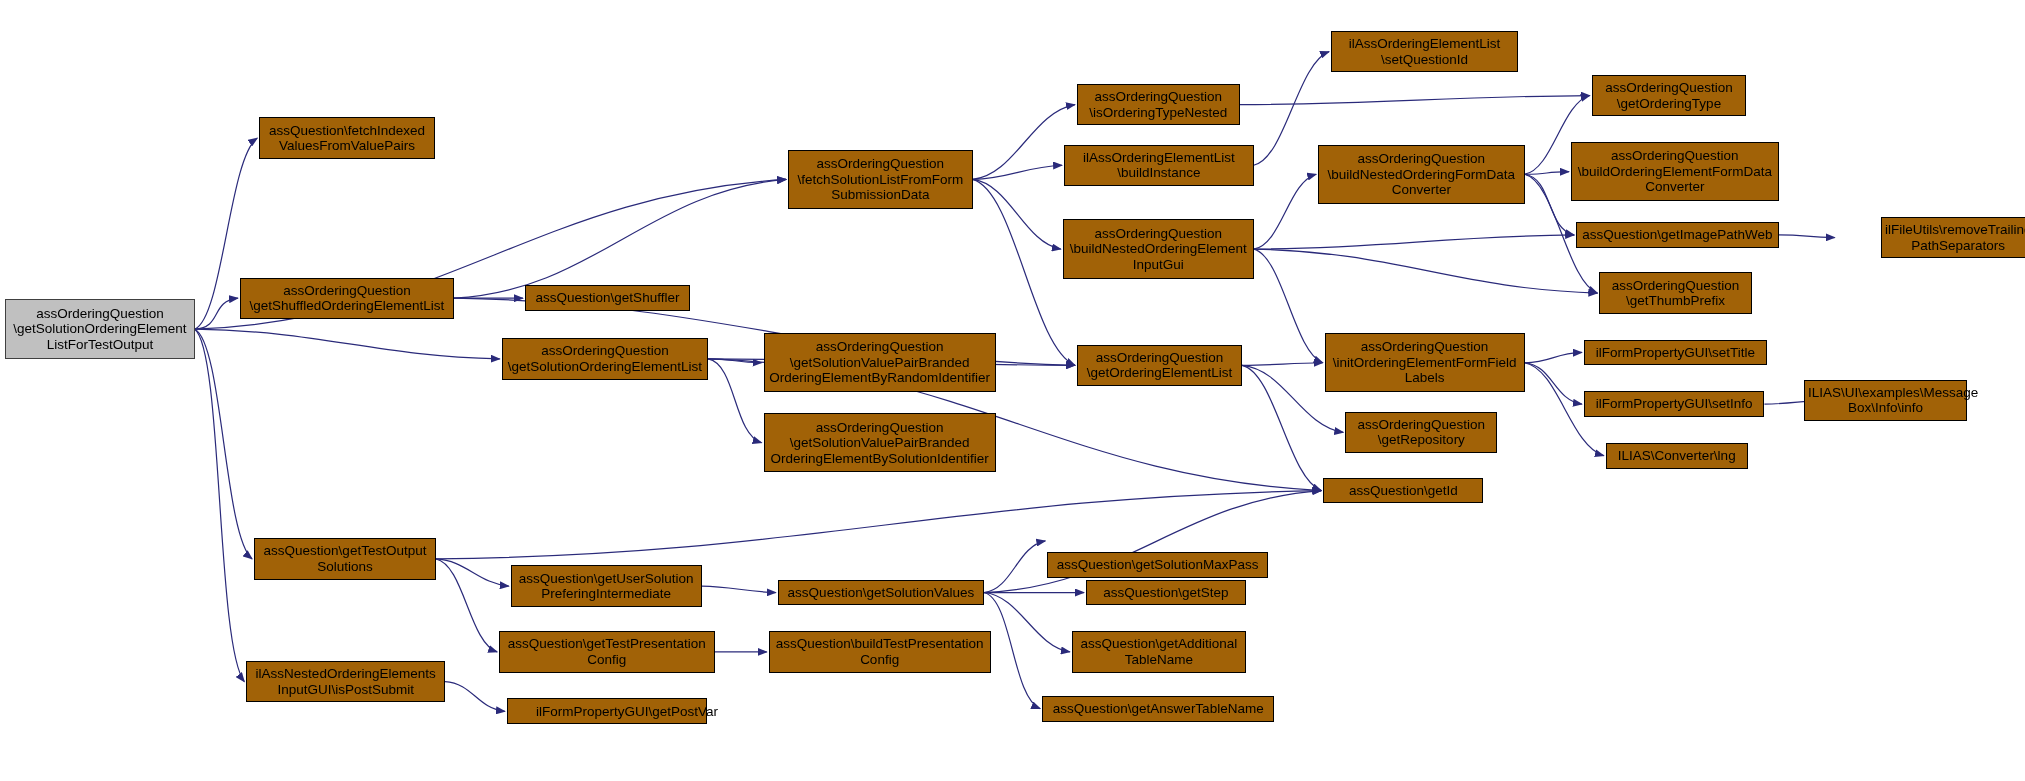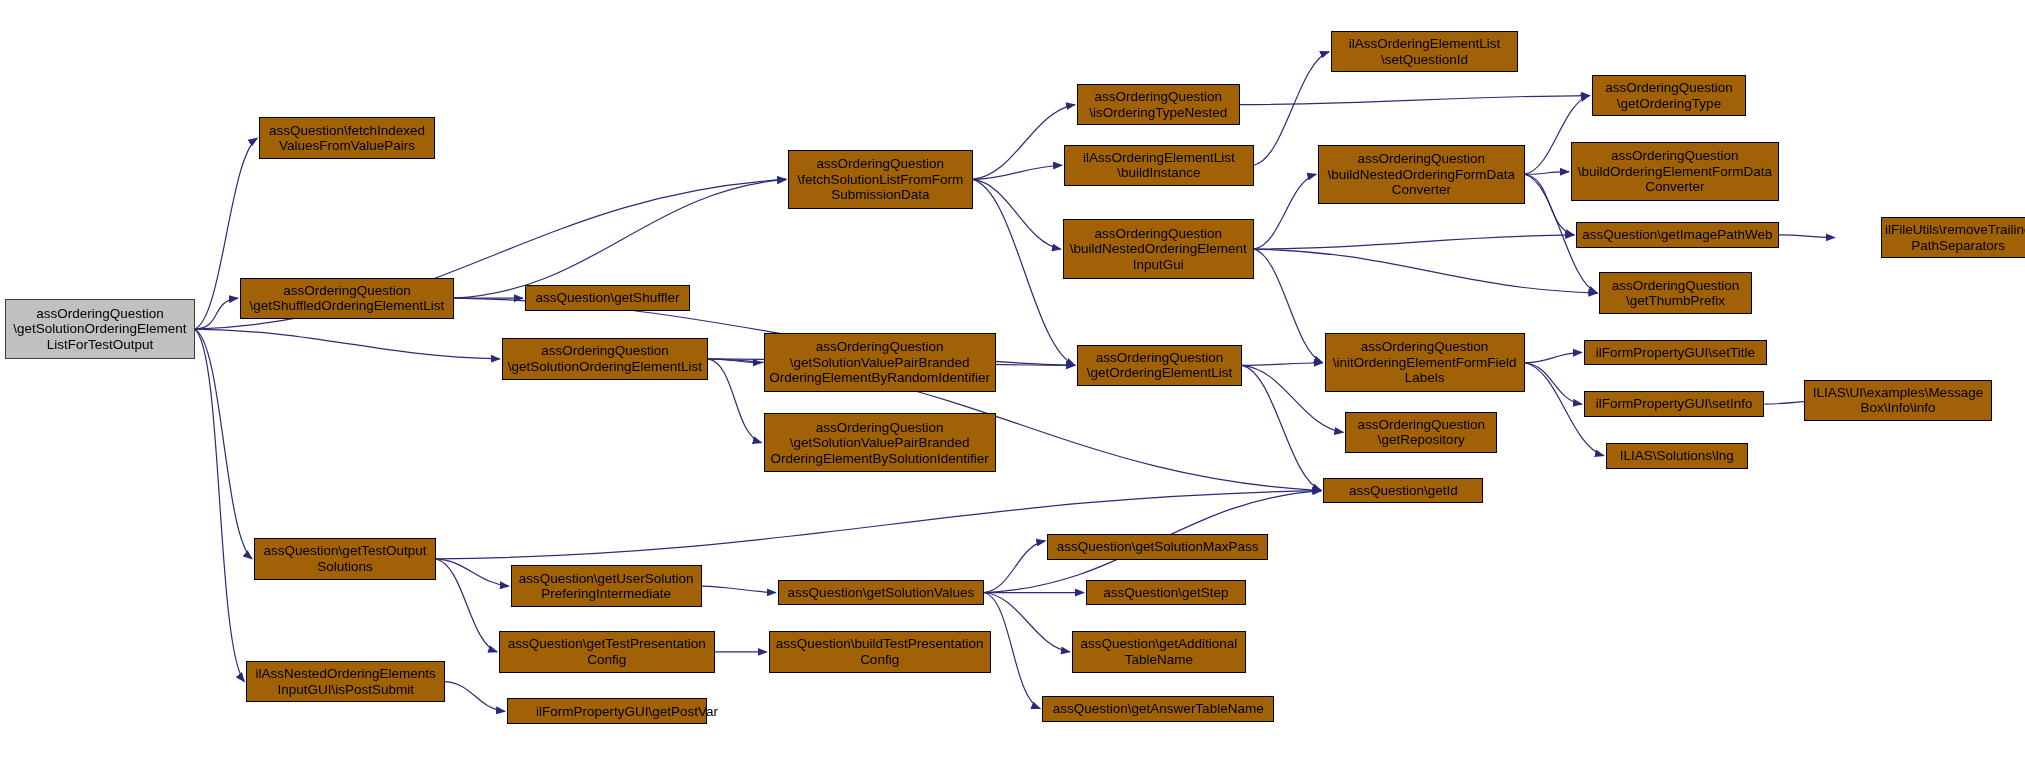--- a/index.html
+++ b/index.html
@@ -115,36 +115,36 @@
       <div class="node" style="left: 1591.62px; top: 74.8727px; width: 154.777px; height: 41.3091px;"><span>assOrderingQuestion
 \getOrderingType</span></div>
       <div class="node" style="left: 1570.99px; top: 142px; width: 207.659px; height: 59.3818px;"><span>assOrderingQuestion
 \buildOrderingElementFormData
 Converter</span></div>
       <div class="node" style="left: 1576.15px; top: 222.036px; width: 202.5px; height: 25.8182px; justify-content: center;"><span>assQuestion\getImagePathWeb</span></div>
       <div class="node" style="left: 1599.36px; top: 272.382px; width: 152.197px; height: 41.3091px;"><span>assOrderingQuestion
 \getThumbPrefix</span></div>
       <div class="node" style="left: 1583.89px; top: 339.509px; width: 183.153px; height: 25.8182px;"><span>ilFormPropertyGUI\setTitle</span></div>
       <div class="node" style="left: 1583.89px; top: 391.145px; width: 180.573px; height: 25.8182px;"><span>ilFormPropertyGUI\setInfo</span></div>
-      <div class="node" style="left: 1605.81px; top: 442.782px; width: 141.879px; height: 25.8182px;"><span>ILIAS\Solutions\lng</span></div>
+      <div class="node" style="left: 1605.81px; top: 442.782px; width: 141.879px; height: 25.8182px;"><span>ILIAS\Converter\lng</span></div>
       <div class="node" style="left: 1836.69px; top: 216.873px; width: 155px; height: 41.3091px; margin-left: 44px;"><span>ilFileUtils\removeTrailing
 PathSeparators</span></div>
-      <div class="node" style="left: 1804px; top: 379.527px; width: 188px; height: 41.3091px;"><span>ILIAS\UI\examples\Message
+      <div class="node" style="left: 1804px; top: 379.527px; width: 163px; height: 41.3091px;"><span>ILIAS\UI\examples\Message
 Box\Info\info</span></div>
       <div class="node" style="left: 254.092px; top: 538.309px; width: 181.863px; height: 41.3091px;"><span>assQuestion\getTestOutput
 Solutions</span></div>
       <div class="node" style="left: 246.354px; top: 660.945px; width: 198.631px; height: 41.3091px;"><span>ilAssNestedOrderingElements
 InputGUI\isPostSubmit</span></div>
       <div class="node" style="left: 510.764px; top: 565.418px; width: 190.892px; height: 41.3091px;"><span>assQuestion\getUserSolution
 PreferingIntermediate</span></div>
       <div class="node" style="left: 499.156px; top: 631.255px; width: 215.398px; height: 41.3091px;"><span>assQuestion\getTestPresentation
 Config</span></div>
       <div class="node" style="left: 506.895px; top: 698.382px; width: 199.92px; height: 25.8182px; padding-left: 28px;"><span>ilFormPropertyGUI\getPostVar</span></div>
       <div class="node" style="left: 777.755px; top: 579.618px; width: 206.369px; height: 25.8182px;"><span>assQuestion\getSolutionValues</span></div>
       <div class="node" style="left: 768.726px; top: 631.255px; width: 221.847px; height: 41.3091px;"><span>assQuestion\buildTestPresentation
 Config</span></div>
-      <div class="node" style="left: 1047.32px; top: 534px; width: 220.557px; height: 25.8182px;"><span>assQuestion\getSolutionMaxPass</span></div>
+      <div class="node" style="left: 1047.32px; top: 552px; width: 220.557px; height: 25.8182px;"><span>assQuestion\getSolutionMaxPass</span></div>
       <div class="node" style="left: 1086.02px; top: 579.618px; width: 159.936px; height: 25.8182px;"><span>assQuestion\getStep</span></div>
       <div class="node" style="left: 1071.83px; top: 631.255px; width: 174.124px; height: 41.3091px;"><span>assQuestion\getAdditional
 TableName</span></div>
       <div class="node" style="left: 1042.17px; top: 695.8px; width: 232.166px; height: 25.8182px;"><span>assQuestion\getAnswerTableName</span></div>
     </div>
 </div>
 
 </body></html>

